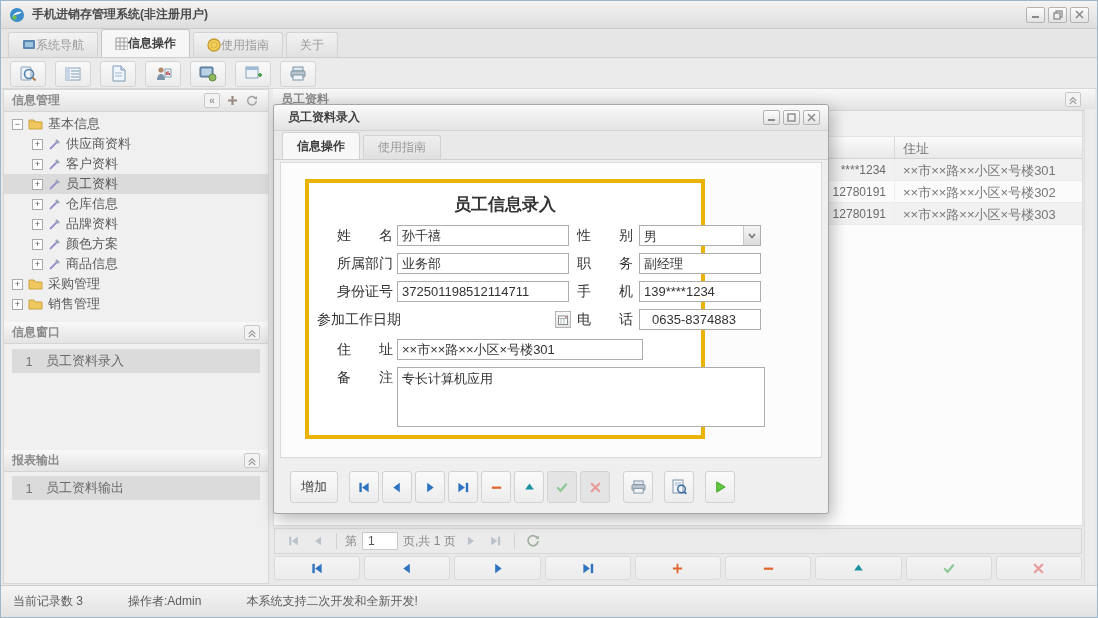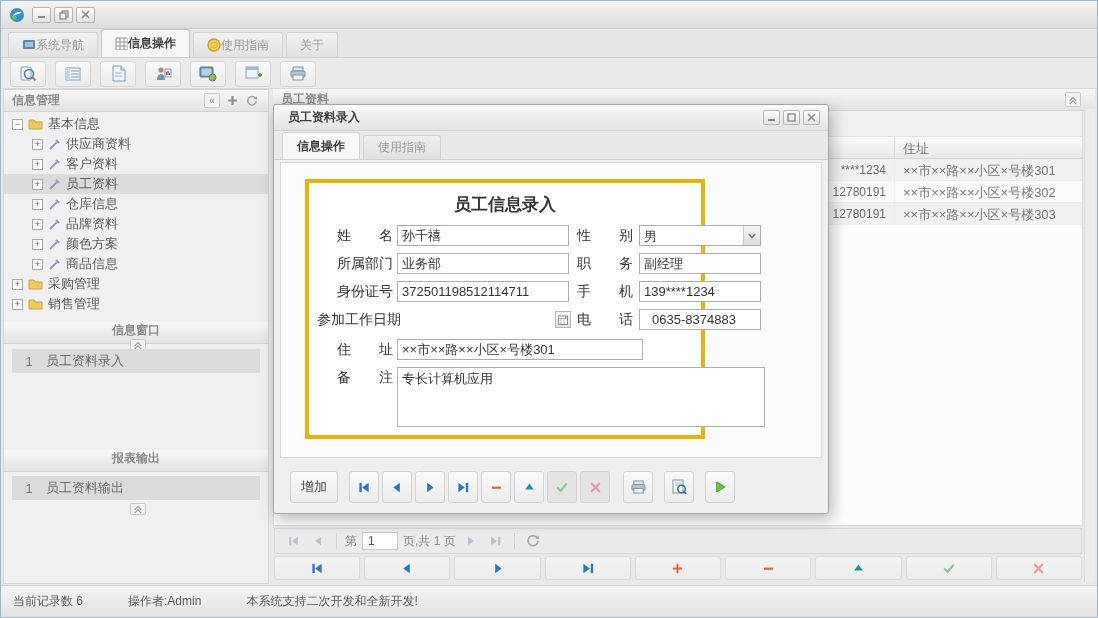--- a/index.html
+++ b/index.html
@@ -43,21 +43,21 @@
              background:#f0f0f0; border:1px solid #d6d6d6; }
   .tree { position:absolute; left:0; top:24px; right:0; font-size:13px; color:#5a5a5a; }
   .tree-row { height:20px; display:flex; align-items:center; gap:5px; padding-left:8px; cursor:pointer; }
   .tree-row.child { padding-left:28px; }
   .tree-row.selected { background:#dbdbdb; }
   .expander { width:11px; height:11px; border:1px solid #a9a9a9; background:#fff; font-size:9px;
               line-height:8px; text-align:center; color:#555; flex:none; }
   .side-item { position:absolute; left:8px; right:8px; height:24px; background:#dbdbdb;
                display:flex; align-items:center; cursor:pointer; color:#6a6a6a; font-size:13px; }
   .side-item .idx { width:34px; text-align:center; color:#777; }
-  .s-hd { position:absolute; left:0; right:0;flex-direction:column; }
+  .s-hd { position:absolute; left:0; right:0; }
 
   
   .content { position:absolute; left:272px; top:88px; right:2px; bottom:33px; }
   .grid-panel { position:absolute; left:0; top:22px; right:12px; bottom:58px; background:#fcfcfc;
                 border:1px solid #ddd; border-top:none; }
   .grid-toolstrip { height:26px; background:#f1f1f1; border-bottom:1px solid #e3e3e3; }
   .grid-hd { height:22px; display:flex; background:linear-gradient(#fafafa,#e9e9e9);
              border-bottom:1px solid #d5d5d5; color:#777; font-size:13px; }
   .ghc1 { width:621px; border-right:1px solid #d9d9d9; }
   .ghc2 { flex:1; padding:3px 0 0 8px; }
@@ -133,20 +133,21 @@
 <body>
 
 <div class="app">
 
   <div class="titlebar">
     <svg width="16" height="16" viewBox="0 0 16 16">
       <circle cx="8" cy="8" r="7" fill="#3a8ccb"></circle>
       <path d="M3 10 Q6 4 13 5 Q10 8 6 8 Q4 9 3 10z" fill="#ffffff" opacity="0.9"></path>
       <circle cx="5.5" cy="10.5" r="2.2" fill="#6fbf4a"></circle>
     </svg>
+    <div class="title">手机进销存管理系统(非注册用户)</div>
     <div class="winctl">
       <div class="win-btn">
         <svg width="9" height="9" viewBox="0 0 9 9">
             <rect x="1" y="6" width="7" height="2" fill="#8a8a8a"></rect>
           </svg>
       </div>
       <div class="win-btn">
         <svg width="10" height="10" viewBox="0 0 10 10">
             <rect x="3" y="1" width="6" height="6" fill="none" stroke="#8a8a8a" stroke-width="1.3"></rect>
             <rect x="1" y="3" width="6" height="6" fill="#f0f0f0" stroke="#8a8a8a" stroke-width="1.3"></rect>
@@ -620,18 +621,18 @@
         </div>
       <div class="dtb ico gap8">
           <svg width="14" height="14" viewBox="0 0 15 15">
             <polygon points="4,2 13,7.5 4,13" fill="#5fc73d" stroke="#3fa31f"></polygon>
           </svg>
         </div>
     </div>
   </div>
 
   <div class="statusbar">
-    <span>当前记录数 6</span>
+    <span>当前记录数 3</span>
     <span>操作者:Admin</span>
     <span>本系统支持二次开发和全新开发!</span>
   </div>
 
 </div>
 
 </body></html>

